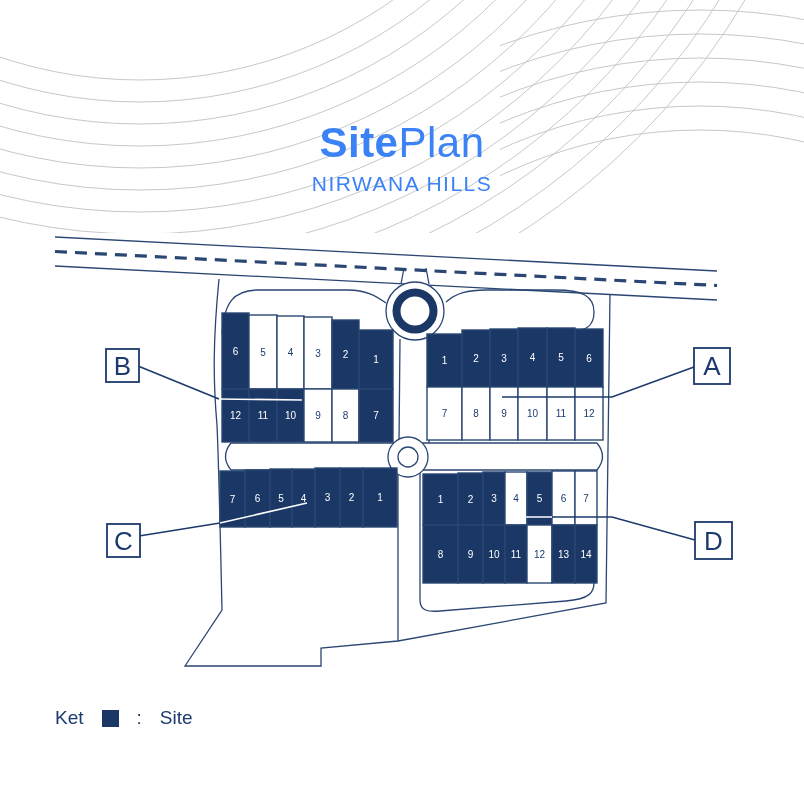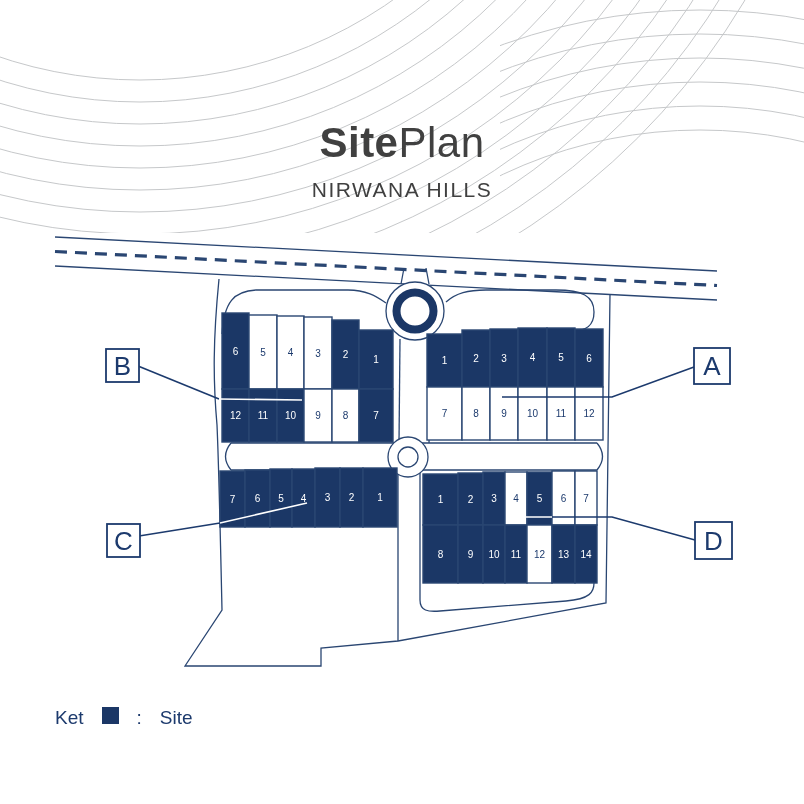--- a/index.html
+++ b/index.html
@@ -8,23 +8,23 @@
     background:#ffffff;
     font-family:"Liberation Sans", sans-serif;
   }
   #plan{position:absolute;left:0;top:0;}
   .title-wrap{
     position:absolute;left:0;top:122px;width:804px;text-align:center;
     color:#1c3a6d;line-height:1;pointer-events:none;
   }
   .title-main{font-size:42px;letter-spacing:.5px;}
   .title-main .bold{font-weight:bold;}
-  .title-sub{font-size:21px;letter-spacing:1.5px;margin-top:15px;}
+  .title-sub{font-size:21px;letter-spacing:1.5px;margin-top:9px;}
   .legend{
-    position:absolute;left:55px;top:707px;display:flex;
+    position:absolute;left:55px;top:707px;display:flex;align-items:center;
     color:#1c3a6d;font-size:19px;gap:18px;
   }
   .legend .swatch{width:17px;height:17px;display:inline-block;}
   svg text{font-family:"Liberation Sans", sans-serif;}
 </style>
 </head>
 <body>
 
 <svg id="plan" width="804" height="804" viewBox="0 0 804 804">
   <defs>
@@ -204,21 +204,21 @@
       </g>
       <g>
         <polyline points="695,540 612,517 552,517" fill="none" stroke="#1c3a6d" stroke-width="1.6"></polyline>
         <polyline points="552,517 519,517" fill="none" stroke="#ffffff" stroke-width="1.6"></polyline>
         <rect x="695" y="522" width="37" height="37" fill="#ffffff" stroke="#1c3a6d" stroke-width="1.8"></rect>
         <text x="713.5" y="549.5" text-anchor="middle" font-size="26" fill="#1c3a6d">D</text>
       </g>
     </g>
 </svg>
 
-<div class="title-wrap" style="color: #404040;">
+<div class="title-wrap" style="color: #3b82f6;">
   <div class="title-main"><span class="bold">Site</span><span>Plan</span></div>
   <div class="title-sub">NIRWANA HILLS</div>
 </div>
 
 <div class="legend" style="color: rgb(28, 58, 109);">
   <span>Ket</span>
   <span class="swatch" style="background: rgb(27, 55, 102);"></span>
   <span>:</span>
   <span>Site</span>
 </div>

